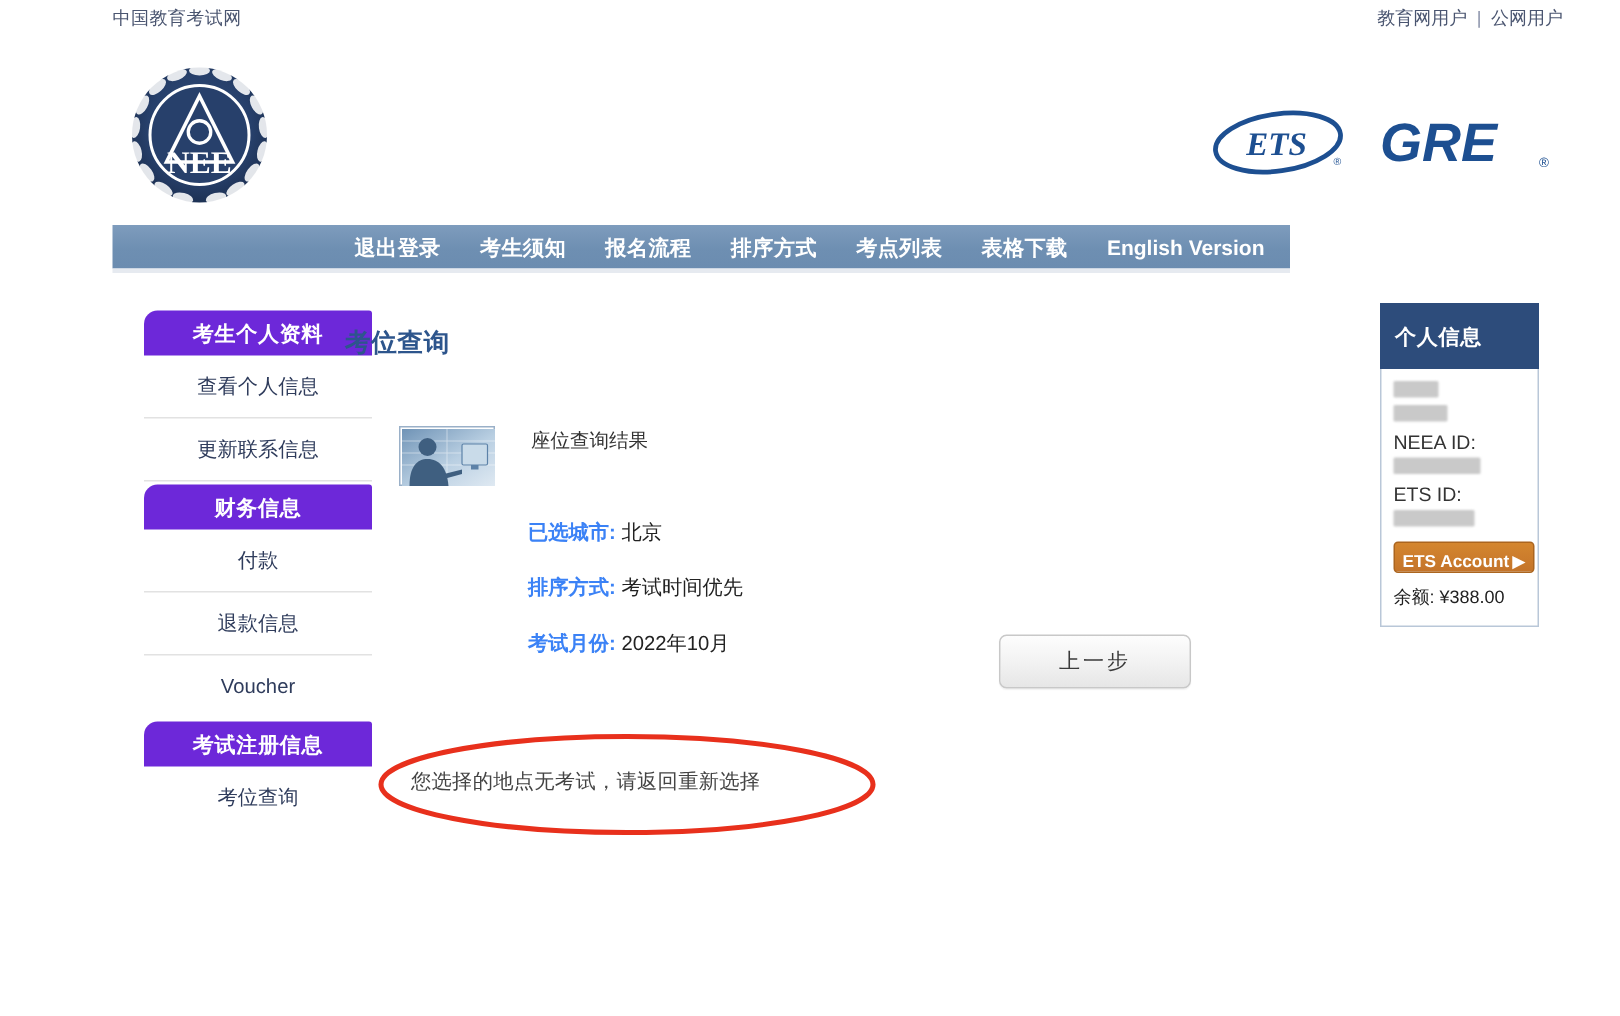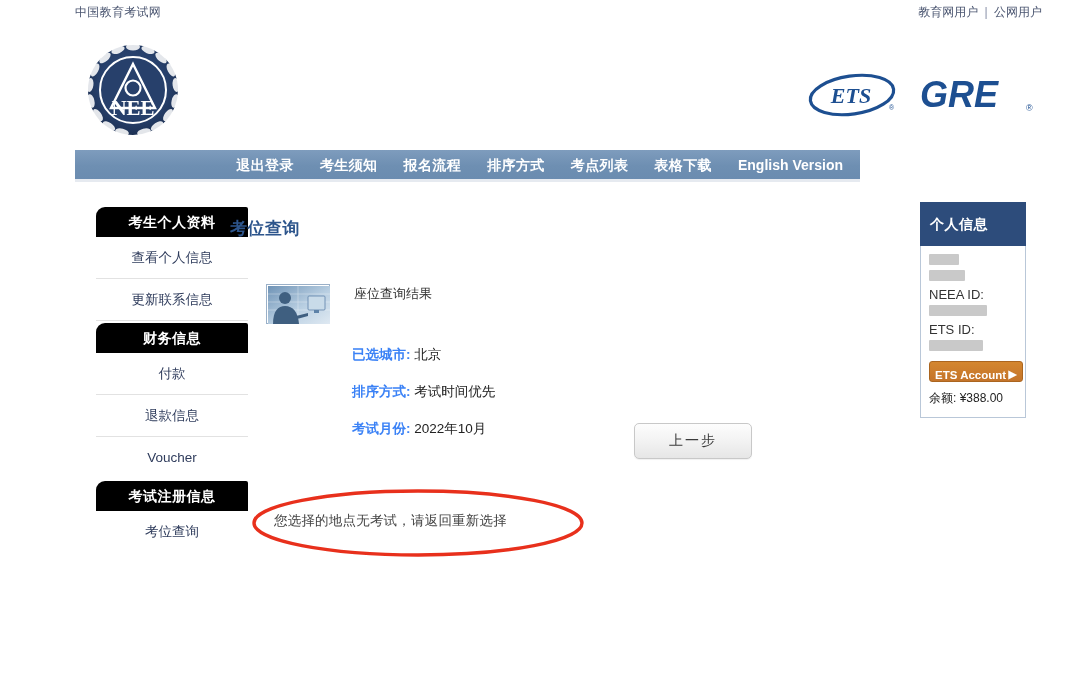--- a/index.html
+++ b/index.html
@@ -71,21 +71,21 @@
   .side-link {
     height: 42px; line-height: 42px;
     text-align: center; font-size: 13.5px; color: #2f3c5c;
     border-bottom: 1px solid #e2e2e2;
     text-decoration: none; display: block;
   }
   .side-link.first { border-bottom: none; }
   .side-link.nb { border-bottom: none; }
   .side-head {
     height: 30px; line-height: 30px;
-    background: #000000; color: #ffffff;
+    background: #6d28d9; color: #ffffff;
     font-size: 14px; font-weight: bold; text-align: center;
     border-radius: 9px 2px 0 0;
     letter-spacing: 0.5px;
     margin-top: 2px;
   }
 
   .content {
     position: absolute; left: 230px; top: 205px; width: 650px;
   }
   .page-title {
@@ -106,22 +106,22 @@
   .thumb svg { display: block; }
   .result-label {
     font-size: 13px; color: #333; padding-top: 1px;
   }
   .detail-list { margin: 22px 0 0 122px; }
   .detail-row { margin-bottom: 19px; font-size: 13.5px; color: #222; }
   .detail-row .k { font-weight: bold; color: #3b82f6; }
   .detail-row .v { color: #222; }
 
   .btn-prev {
-    position: absolute; left: 634px; top: 423px;
-    width: 118px; height: 36px;
+    position: absolute; left: 666px; top: 423px;
+    width: 128px; height: 36px;
     background: linear-gradient(to bottom, #fdfdfd 0%, #f3f3f3 48%, #e6e6e6 100%);
     border: 1px solid #c8c8c8; border-radius: 5px;
     font-size: 14px; color: #3a3a3a;
     letter-spacing: 2px;
     box-shadow: 0 1px 1px rgba(0,0,0,0.06);
     cursor: pointer;
     font-family: "Liberation Sans", sans-serif;
   }
 
   .warn-wrap {

